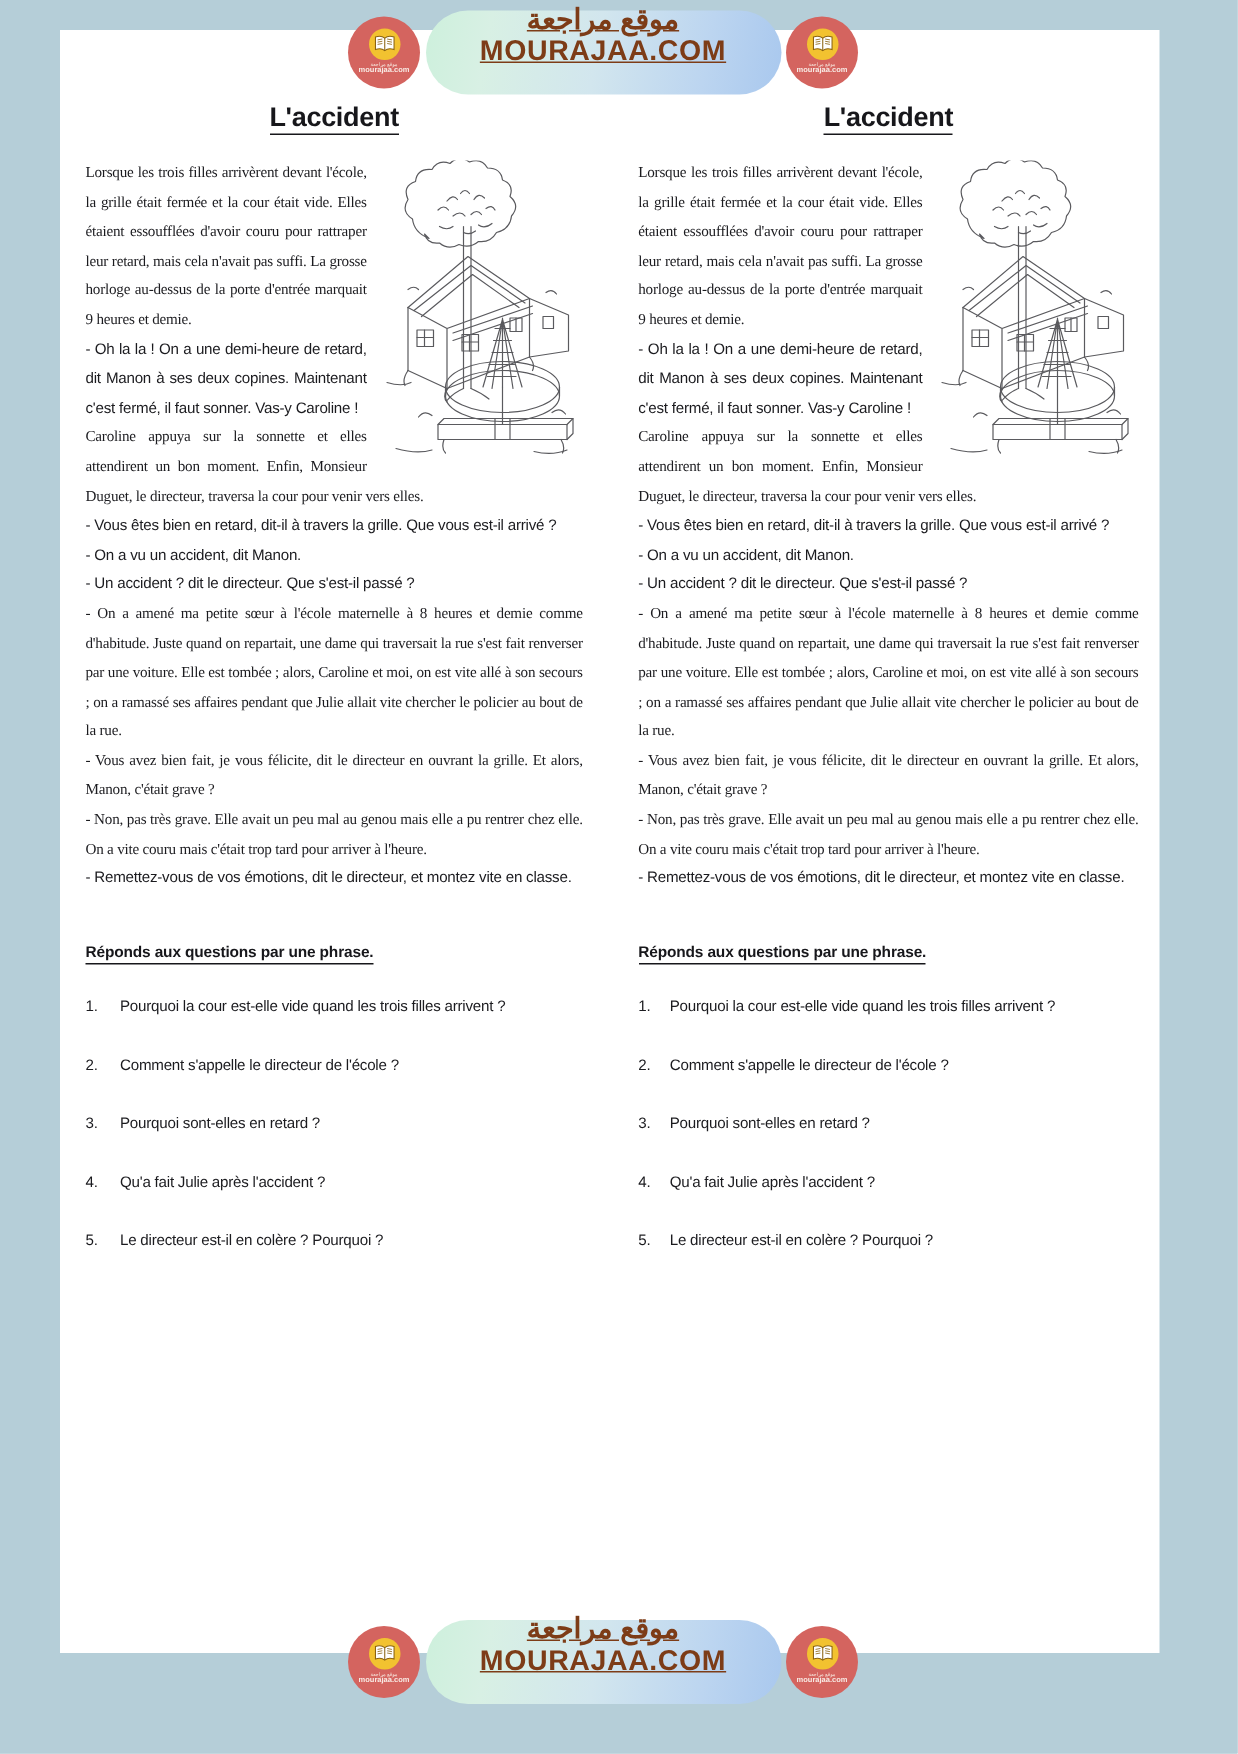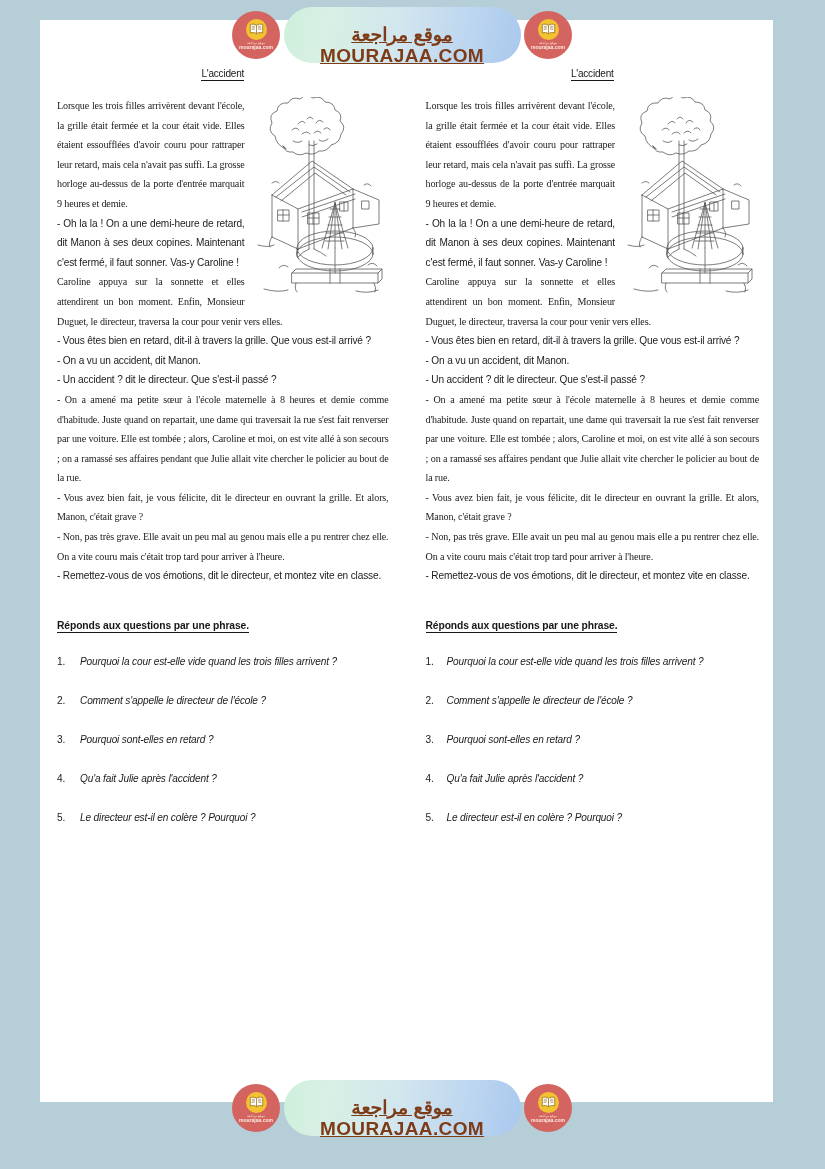--- a/index.html
+++ b/index.html
@@ -22,21 +22,21 @@
     width: 733px; height: 1082px;
     background: #ffffff;
   }
   
   .banner {
     position: absolute;
     left: 232px;
     width: 340px; height: 62px;
     z-index: 40;
     display: flex;
-    align-items: flex-end;
+    align-items: flex-start;
     justify-content: center;
   }
   .banner.top { top: 4px; }
   .banner.bottom { top: 1077px; }
   .banner-pill {
     position: absolute;
     left: 52px; top: 3px;
     width: 237px; height: 56px;
     border-radius: 40px;
     background: linear-gradient(100deg, #cdf0dc 0%, #d8f0e4 18%, #d2e6ee 48%, #bcd5f0 78%, #a9c8ee 100%);
@@ -110,22 +110,22 @@
   .col {
     position: relative;
     width: 366.5px;
     height: 100%;
     padding: 48px 18px 0 17px;
   }
   .col.right { padding-left: 19px; padding-right: 14px; }
 
   .doc-title {
     text-align: center;
-    font-size: 10px;
-    font-weight: normal;
+    font-size: 18px;
+    font-weight: bold;
     color: #17171b;
     letter-spacing: -0.2px;
     margin: 0 0 17px 0;
   }
   .doc-title span {
     border-bottom: 1.6px solid #17171b;
     padding-bottom: 1px;
   }
   .story {
     font-size: 10.1px;
@@ -161,21 +161,21 @@
   }
   .q-item {
     display: flex;
     font-size: 10.1px;
     color: #1b1b1f;
     letter-spacing: -0.15px;
     margin-bottom: 24px;
     line-height: 15px;
   }
   .q-num { width: 23px; flex: 0 0 23px; }
-  .q-text { flex: 1; font-style: italic; }
+  .q-text { flex: 1; }
   .col.right .q-num { width: 21px; flex: 0 0 21px; }
 </style>
 </head>
 <body>
 
 <div id="page-root">
 
   <div class="sheet">
     <div class="columns">
 

